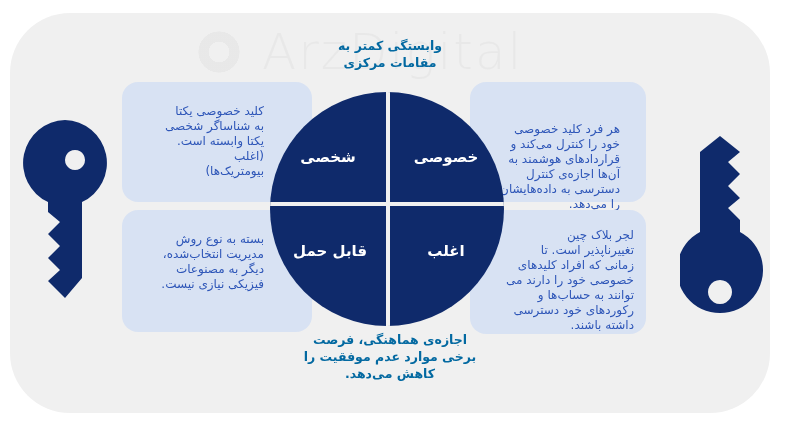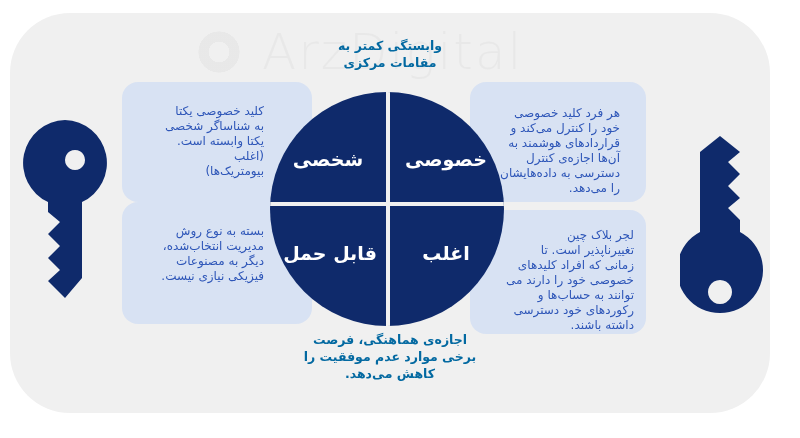--- a/index.html
+++ b/index.html
@@ -27,35 +27,35 @@
       font-size: 12.5px; line-height: 17px; font-weight: bold;
     }
     .top-caption { left: 290px; top: 37px; width: 200px; }
     .bottom-caption { left: 280px; top: 331px; width: 220px; }
     .card {
       position: absolute; background: #d8e2f3; border-radius: 16px;
       direction: rtl; color: #2e56b8; font-size: 12px; line-height: 15px;
       box-sizing: border-box;
     }
     .card-tl { left: 122px; top: 82px; width: 190px; height: 120px; padding: 22px 0 0 0; }
-    .card-bl { left: 122px; top: 202px; width: 190px; height: 122px; padding: 22px 0 0 0; }
+    .card-bl { left: 122px; top: 210px; width: 190px; height: 122px; padding: 22px 0 0 0; }
     .card-tr { left: 470px; top: 82px; width: 176px; height: 120px; padding: 24px 14px 0 0; }
-    .card-tr .card-text { width: 150px; margin-right: 12px; }
+    .card-tr .card-text { width: 150px; margin-right: 12px; margin-top: 16px; }
     .card-br { left: 470px; top: 210px; width: 176px; height: 124px; padding: 18px 0 0 0; }
     .card-br .card-text { width: 150px; margin-right: 12px; }
     .card-tl .card-text, .card-bl .card-text { width: 120px; margin-right: 48px; }
     .card-text { white-space: pre-line; text-align: right; }
     .circle {
       position: absolute; left: 270px; top: 92px; width: 234px; height: 234px;
       border-radius: 50%; overflow: hidden; background: #0f2a6b;
     }
     .divider-v { position: absolute; left: 116px; top: 0; width: 4px; height: 234px; background: #f0f0f0; }
     .divider-h { position: absolute; left: 0; top: 110px; width: 234px; height: 4px; background: #f0f0f0; }
     .quad-label {
-      position: absolute; color: #ffffff; font-size: 19px; font-weight: bold; direction: rtl;
+      position: absolute; color: #ffffff; font-size: 15px; font-weight: bold; direction: rtl;
       width: 100px; text-align: center;
     }
     .q-tl { left: 8px; top: 56px; }
     .q-tr { left: 126px; top: 56px; }
     .q-bl { left: 10px; top: 150px; }
     .q-br { left: 126px; top: 150px; }
     .key { position: absolute; }
     .key-left { left: 20px; top: 118px; width: 90px; height: 185px; }
     .key-right { left: 680px; top: 132px; width: 90px; height: 185px; }
   </style>

